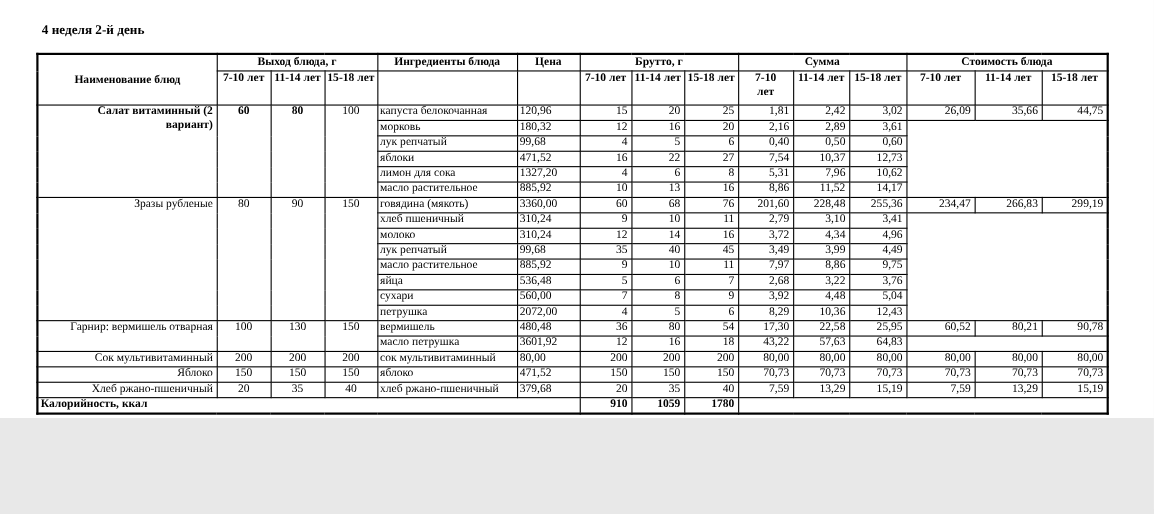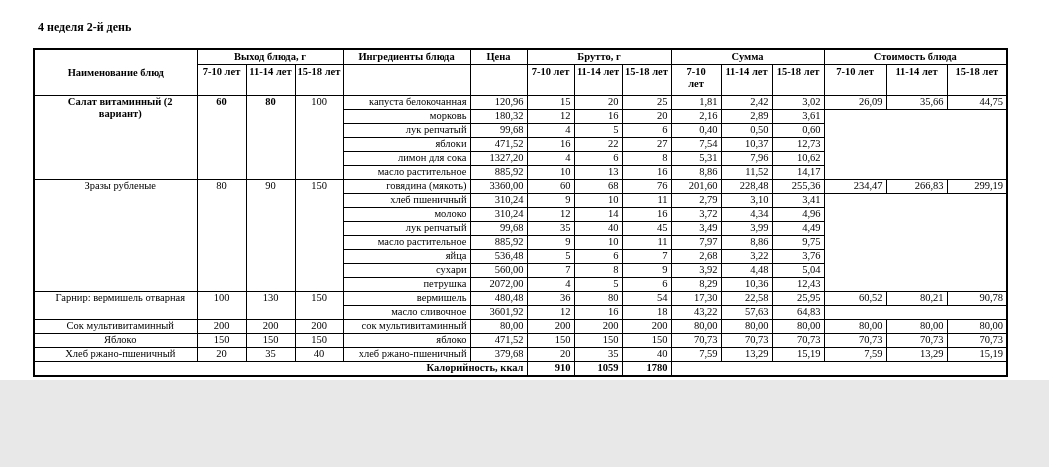--- a/index.html
+++ b/index.html
@@ -46,25 +46,25 @@
   .main-table th.vmid { vertical-align: middle; }
   .main-table th.wrap { white-space: pre-line; }
   .main-table tbody td {
     height: 14px;
     padding: 0 3px;
     white-space: nowrap;
     vertical-align: top;
   }
   .main-table td.name-cell {
     white-space: pre-line;
-    text-align: center;
+    text-align: right;
     padding-left: 12px;
     font-family: Liberation Serif, serif;
   }
-  .main-table td.left { text-align: right; padding-left: 2px; margin-left: 32px; }
+  .main-table td.left { text-align: left; padding-left: 2px; margin-left: 32px; }
   .main-table td.num { text-align: right; padding-right: 3px; }
   .main-table td.center { text-align: center; }
   .dish0 .name-cell { font-weight: bold; }
   .dish0 .out1, .dish0 .out2 { font-weight: bold; }
   .cal-row td { font-weight: bold; }
   .totals-table {
     position: absolute;
     left: 33px;
     top: 392px;
     width: 973px;
@@ -310,21 +310,21 @@
           <td class="num">80</td>
           <td class="num">54</td>
           <td class="num">17,30</td>
           <td class="num">22,58</td>
           <td class="num">25,95</td>
           <td class="num">60,52</td>
           <td class="num">80,21</td>
           <td class="num">90,78</td>
         </tr>
         <tr>
-          <td class="left">масло сливочное</td>
+          <td class="left">масло петрушка</td>
           <td class="left">3601,92</td>
           <td class="num">12</td>
           <td class="num">16</td>
           <td class="num">18</td>
           <td class="num">43,22</td>
           <td class="num">57,63</td>
           <td class="num">64,83</td>
           <td colspan="3" rowspan="1"></td>
         </tr>
         <tr>

